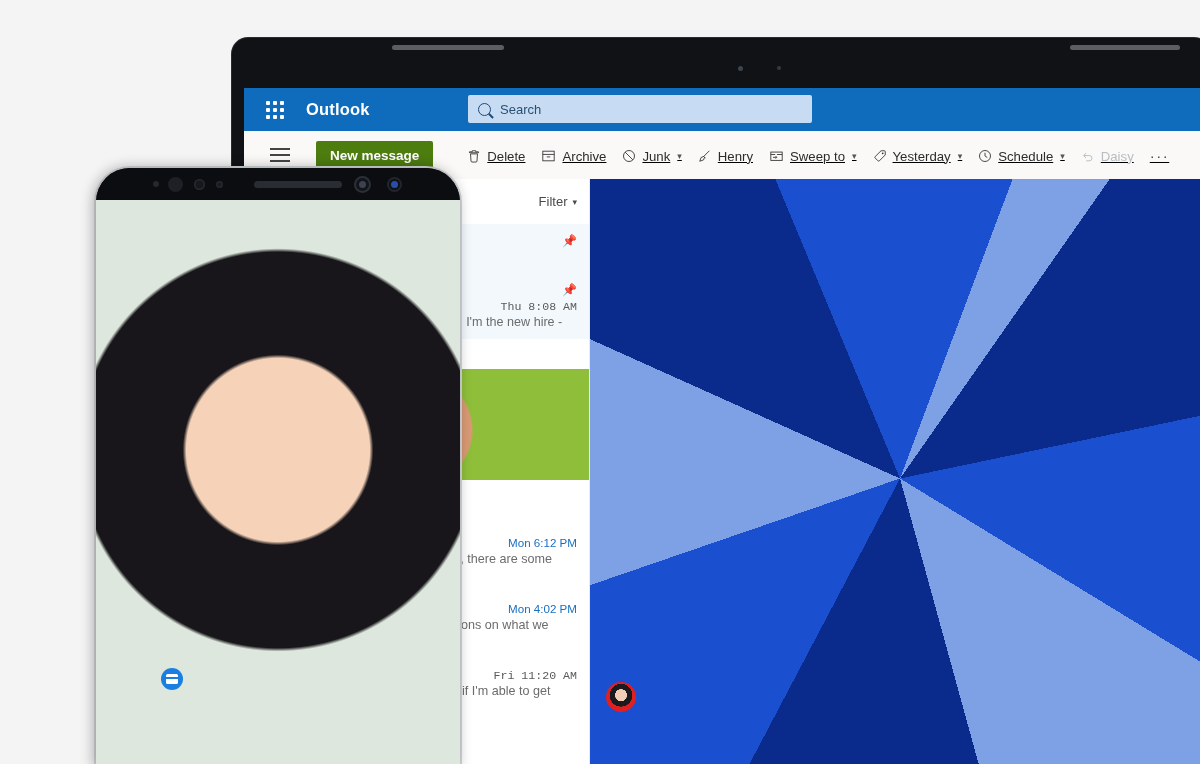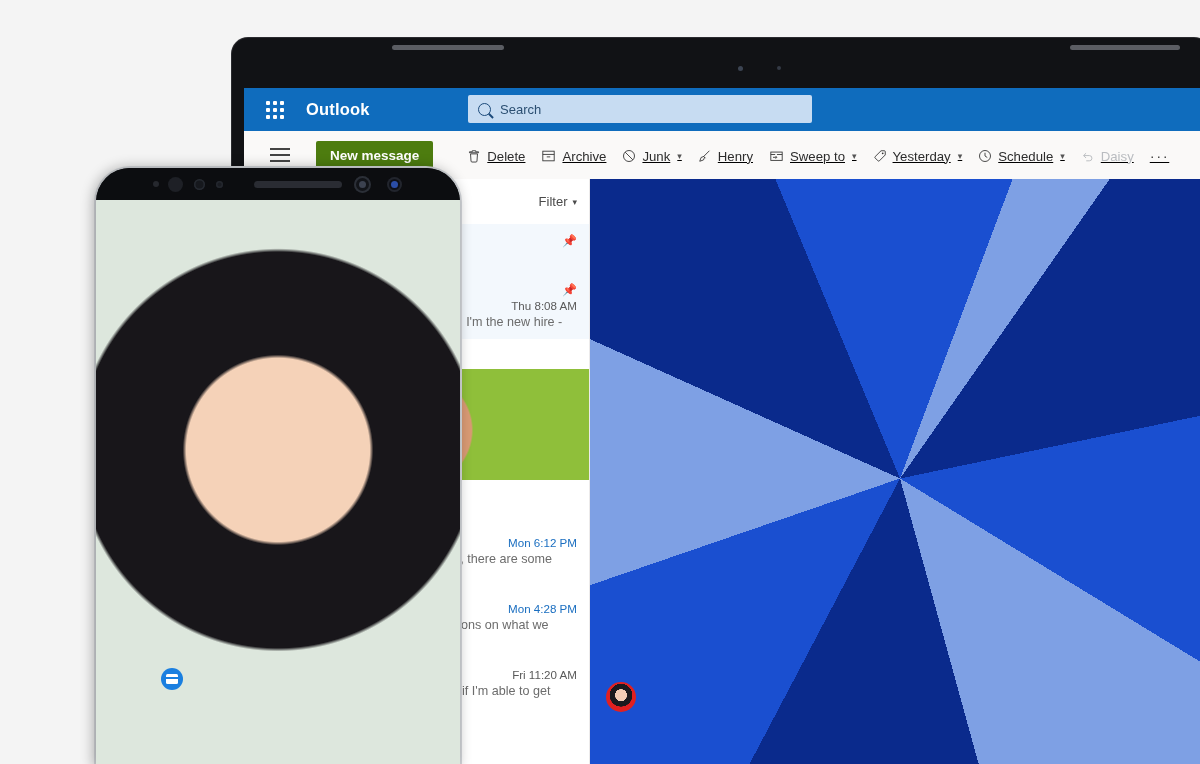--- a/index.html
+++ b/index.html
@@ -91,21 +91,21 @@
   .mrow .dot { width:14px; height:14px; border-radius:50%; flex:none; margin-top:5px; }
   .mrow .dot.filled { background:#fff; box-shadow:0 0 0 1px #cfdff0;}
   .av { width:29px; height:29px; border-radius:50%; flex:none; overflow:hidden; position:relative; margin-top:1px;}
   .mbody { flex:1; min-width:0; }
   .mline1 { display:flex; align-items:center; }
   .mname { font-size:13.2px; font-weight:700; color:#1d1d1d; overflow:hidden; text-overflow:ellipsis; white-space:nowrap;}
   .mline2 { display:flex; align-items:baseline; margin-top:1px;}
   .msubj { font-size:13px; color:#1a6ec0; font-weight:700; white-space:nowrap; overflow:hidden; text-overflow:ellipsis;}
   .msubj.read { color:#242424; font-weight:700;}
   .mtime { margin-left:auto; font-size:11.6px; color:#1a6ec0; white-space:nowrap; padding-left:6px;}
-  .mtime.grey { color:#5a5a5a; }
+  .mtime.grey { color:#5a5a5a;font-family:Liberation Mono, monospace; }
   .mprev { font-size:12.6px; color:#6c6c6c; margin-top:2px; white-space:nowrap; overflow:hidden; text-overflow:ellipsis;}
   .chev { color:#1a6ec0; font-size:12px; margin-right:5px; }
   .pin { margin-left:auto; color:#3a5f8f; font-size:12px; padding-left:6px;}
   .clip { margin-left:auto; color:#4d4d4d; font-size:12px; padding-left:6px;}
   .tag { background:#fadcc9; color:#a2472a; font-size:10.5px; padding:1px 5px; border-radius:2px; margin-right:6px;}
   .thumbs { display:flex; gap:5px; margin-top:7px; }
   .thumbs .th { width:57px; height:38px; border-radius:2px; overflow:hidden; background:#ddd;}
 
   
   #read-title { font-size:16px; font-weight:700; color:#1d1d1d; padding:16px 0 15px 16px; background:#f7f7f7;}
@@ -419,21 +419,21 @@
             <div class="dot" style="width:0"></div>
             <div class="av">
               <div class="ph-img" style="background:#d9451f;color:#fff;font-size:10px;font-weight:700;display:flex;align-items:center;justify-content:center;">LB</div>
             </div>
             <div class="mbody">
               <div class="mline1">
                   <div class="mname">Lydia Bauer</div>
                 </div>
               <div class="mline2">
                 <div class="msubj">New Pinboard!</div>
-                <div class="mtime">Mon 4:28 PM</div>
+                <div class="mtime">Mon 4:02 PM</div>
               </div>
               <div class="mprev">Anybody have any suggestions on what we</div>
             </div>
           </div>
 
           <div class="mrow">
             <div class="dot" style="width:0"></div>
             <div class="av">
               <div class="ph-img" style="background:radial-gradient(circle at 46% 45%, #8a5a3a 0 34%, #c7a88c 35% 60%, #e3ded6 61% 100%);"></div>
             </div>

